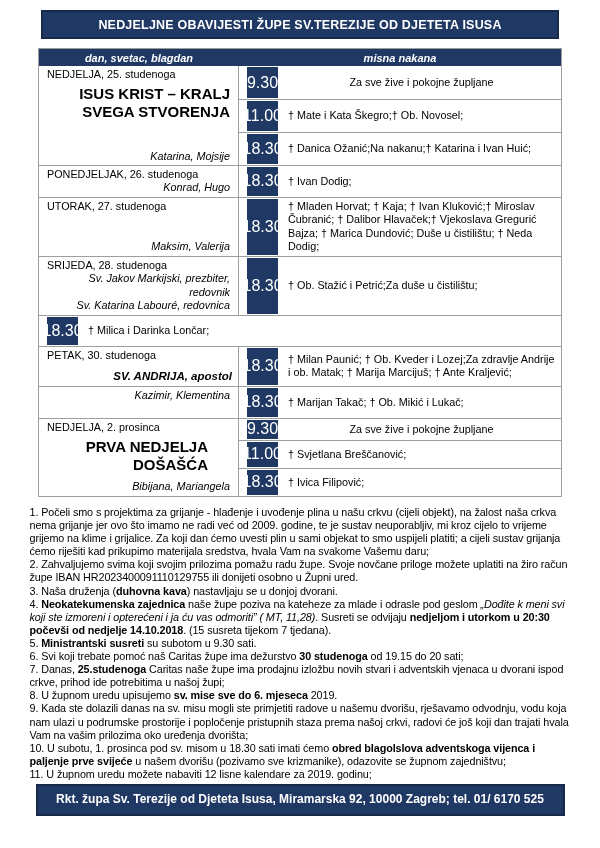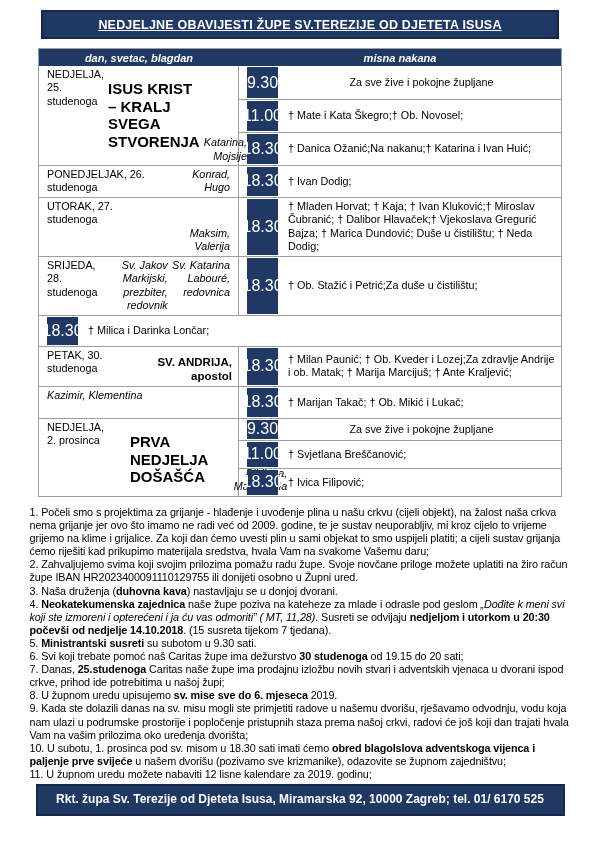--- a/index.html
+++ b/index.html
@@ -10,49 +10,49 @@
   *{box-sizing:border-box;}
   html,body{margin:0;padding:0;}
   body{
     width:600px;height:848px;background:#fff;color:#000;
     font-family:"Liberation Sans","DejaVu Sans",sans-serif;
     overflow:hidden;position:relative;
   }
   .title-bar{
     width:518px;margin:10px auto 0;background:var(--navy);
     border:2px solid var(--navy-border);color:#fff;text-align:center;
-    font-weight:bold;font-size:12.5px;padding:6px 0 5px;letter-spacing:.2px;text-decoration:underline;
+    font-weight:bold;font-size:12.5px;padding:6px 0 5px;letter-spacing:.2px;
   }
   .table{
     width:524px;margin:9px auto 0;border:1px solid var(--grid);
   }
   .thead{
     display:flex;background:var(--navy);color:#fff;
     font-weight:bold;font-style:italic;font-size:11px;
     height:17px;align-items:center;
   }
   .th-day{width:200px;text-align:center;}
   .th-int{flex:1;text-align:center;}
   .trow{display:flex;background:#fff;}
   .trow + .trow{border-top:1px solid var(--grid);}
   .dcell{
     width:200px;flex:none;border-right:1px solid var(--grid);
-    padding:2px 4px 2px 8px;display:flex;flex-direction:row;
+    padding:2px 4px 2px 8px;display:flex;flex-direction:column;
     font-size:10.8px;line-height:1.25;
   }
   .day{text-align:left;}
   .saints{font-style:italic;text-align:right;padding-right:4px;}
   .saints.bottom{margin-top:auto;}
   .feast{
-    font-weight:bold;text-align:left;font-size:15px;line-height:1.18;
-    margin-top:12px;padding:0 4px;
+    font-weight:bold;text-align:right;font-size:15px;line-height:1.18;
+    margin-top:4px;padding:0 4px;
   }
   .feast.narrow{padding:0 26px;}
   .feast-right{
-    font-weight:bold;text-align:right;
+    font-weight:bold;font-style:italic;text-align:right;
     font-size:11.5px;margin-top:auto;padding-right:2px;
   }
   .mcol{flex:1;display:flex;flex-direction:column;}
   .mrow{display:flex;flex:1;}
   .mrow + .mrow{border-top:1px solid var(--grid);}
   .tcell{
     width:31px;flex:none;background:var(--navy);color:#fff;
     display:flex;align-items:center;justify-content:center;
     font-size:16px;margin:1px 1px 1px 8px;
   }

